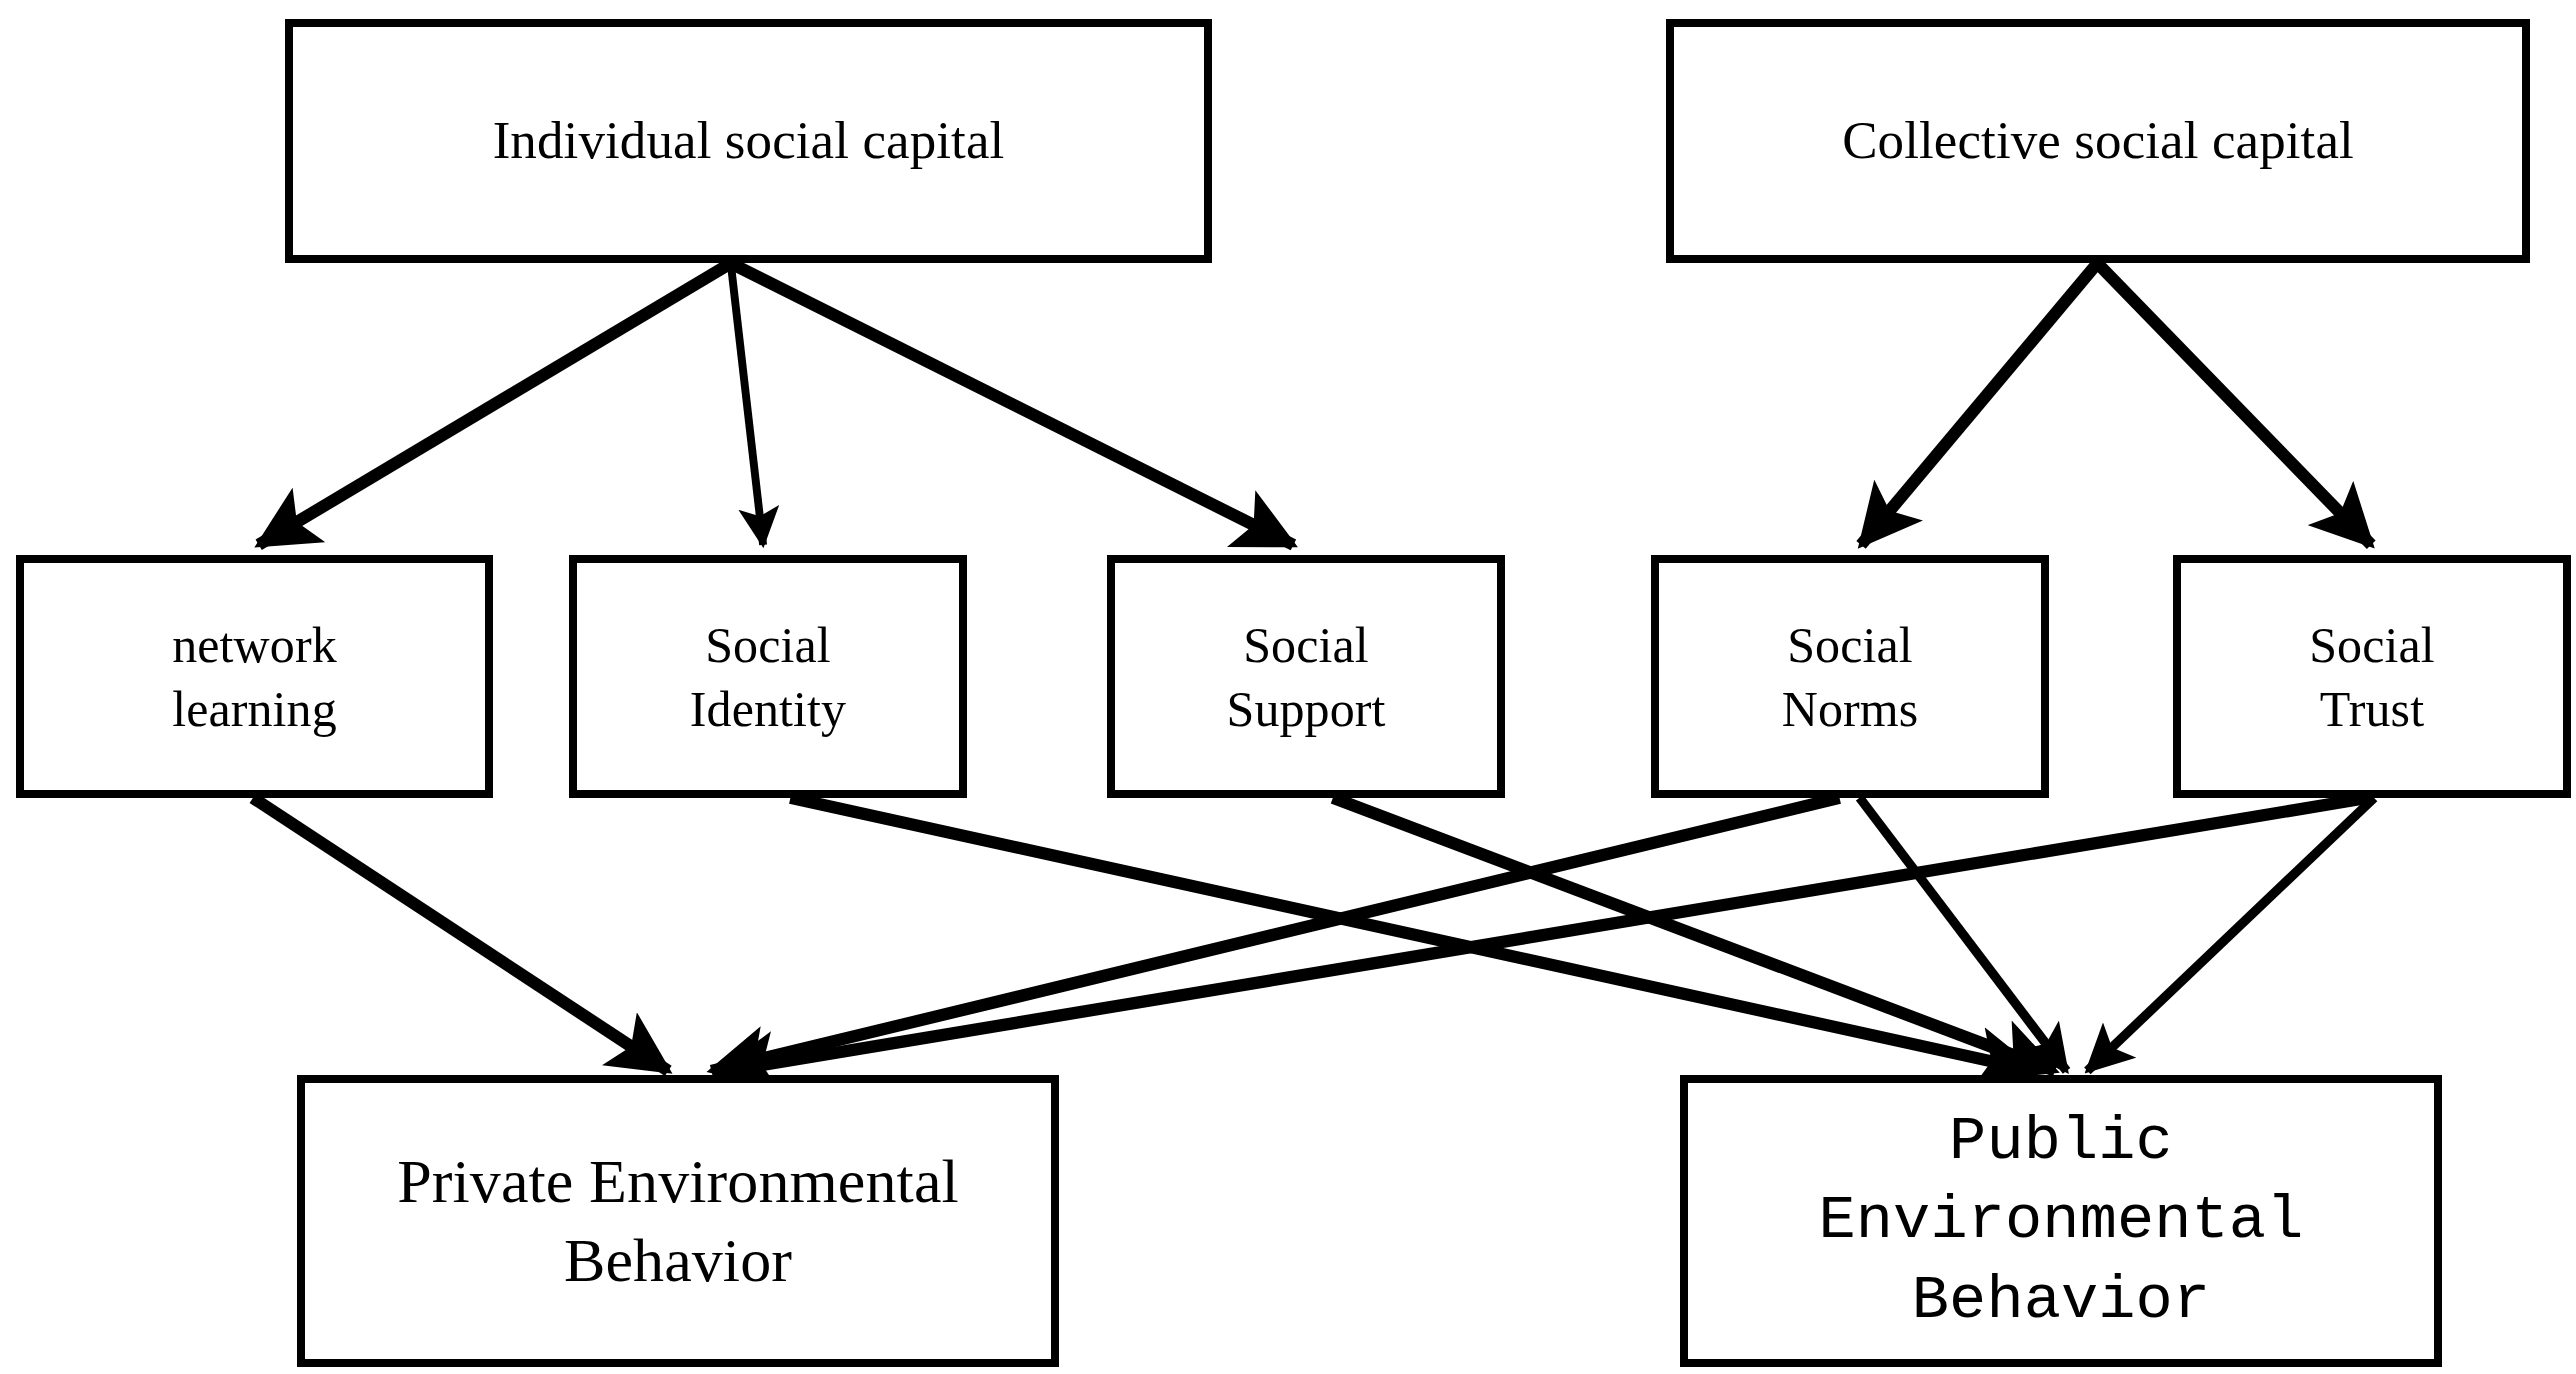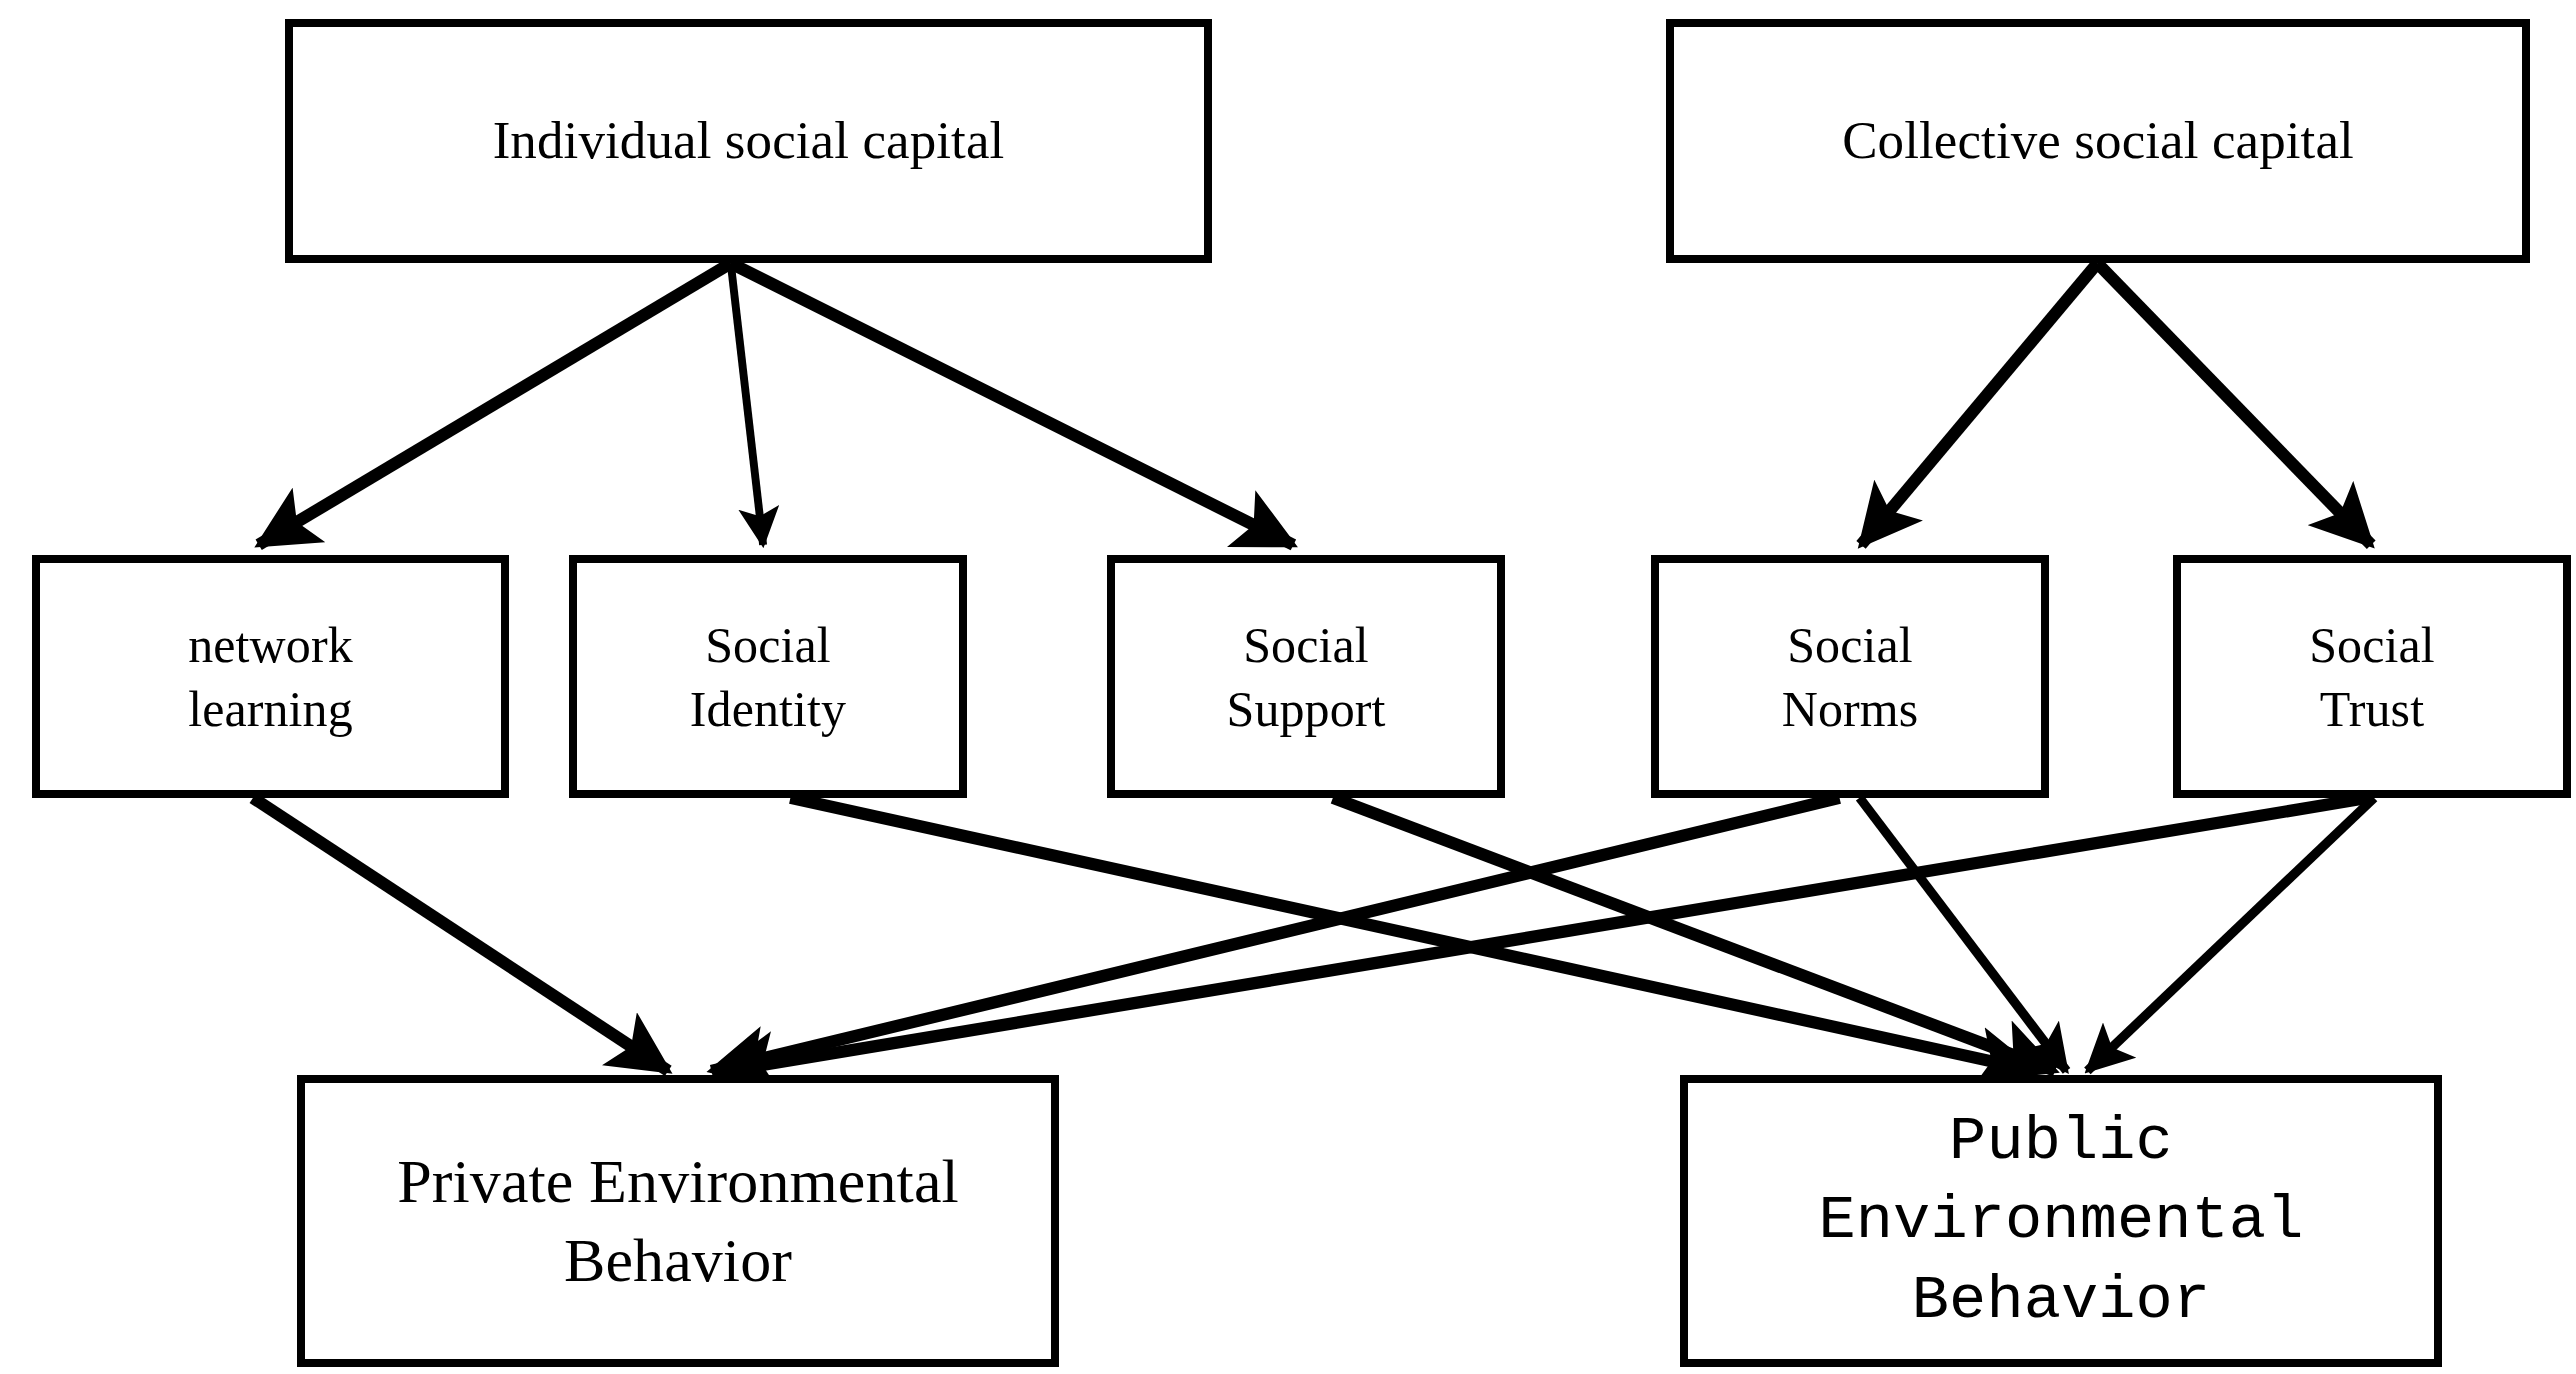--- a/index.html
+++ b/index.html
@@ -55,21 +55,21 @@
   }
   
   #node-individual-social-capital {
     left: 267px;  top: 18.7px;  width: 927px; height: 244px; margin-left: 18px;
   }
   #node-collective-social-capital {
     left: 1666px; top: 18.7px;  width: 864px; height: 244px;
   }
   
   #node-network-learning {
-    left: 32px;   top: 555px; width: 477px; height: 243px;
+    left: 16px;   top: 555px; width: 477px; height: 243px;
   }
   #node-social-identity {
     left: 569px;  top: 555px; width: 398px; height: 243px;
   }
   #node-social-support {
     left: 1107px; top: 555px; width: 398px; height: 243px;
   }
   #node-social-norms {
     left: 1651px; top: 555px; width: 398px; height: 243px;
   }

